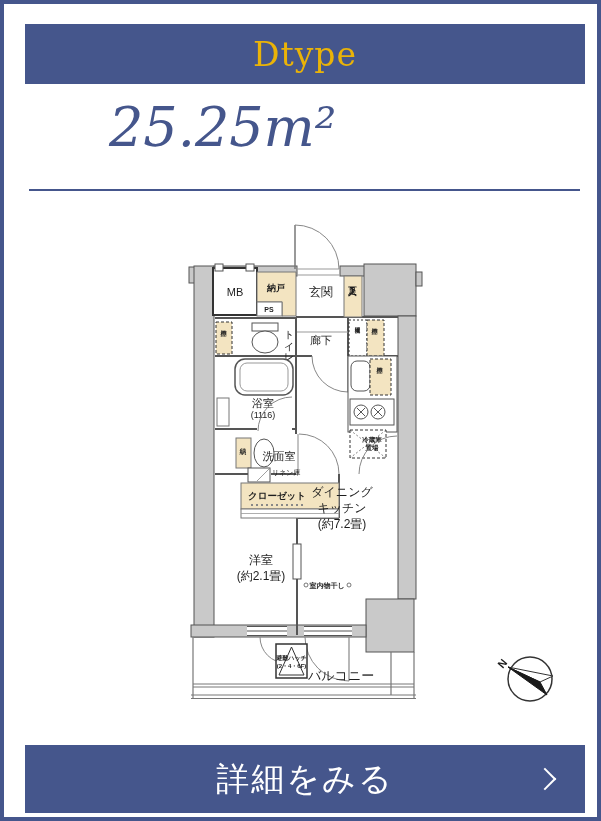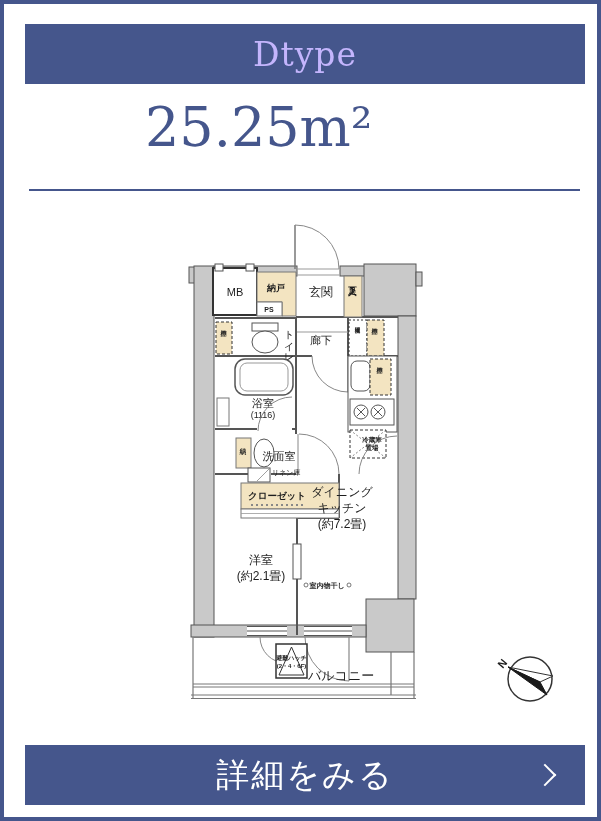--- a/index.html
+++ b/index.html
@@ -16,44 +16,44 @@
     border:4px solid var(--primary);
     font-family:"Liberation Sans", sans-serif;
     overflow:hidden;
   }
   .type-banner{
     position:absolute;left:21px;top:20px;width:560px;height:60px;
     background:var(--primary);
     display:flex;align-items:center;justify-content:center;
   }
   .type-banner span{
-    color:#c4b5fd;
+    color:#eab308;
     font-family:"DejaVu Serif","Liberation Serif",serif;
     font-size:33px;letter-spacing:1px;
   }
   .summary{
     position:absolute;left:25px;top:92px;width:550px;height:85px;
     display:flex;align-items:baseline;
     color:var(--primary);
     font-family:"DejaVu Serif","Liberation Serif",serif;
   }
   .summary .layout{font-size:54px;}
-  .summary .area{font-size:54px;margin-left:116px;}
+  .summary .area{font-size:54px;margin-left:80px;font-style:italic;}
   .divider{
     position:absolute;left:25px;top:185px;width:551px;height:2px;
     background:var(--primary);
   }
   .plan-wrap{position:absolute;left:0;top:0;width:601px;height:821px;}
   svg text{
     font-family:"Liberation Sans", sans-serif;
     fill:#1d1d1d;
   }
   svg .vt{writing-mode:vertical-rl;text-orientation:upright;}
   .details-button{
-    position:absolute;left:21px;top:741px;width:560px;height:60px;
+    position:absolute;left:21px;top:741px;width:560px;height:68px;
     background:var(--primary);
     display:flex;align-items:center;justify-content:center;
     cursor:pointer;border:none;
   }
   .details-button .label{
     color:#fff;
     font-family:"DejaVu Serif","Liberation Serif",serif;
     font-size:33px;letter-spacing:2px;
   }
   .details-button .chev{

